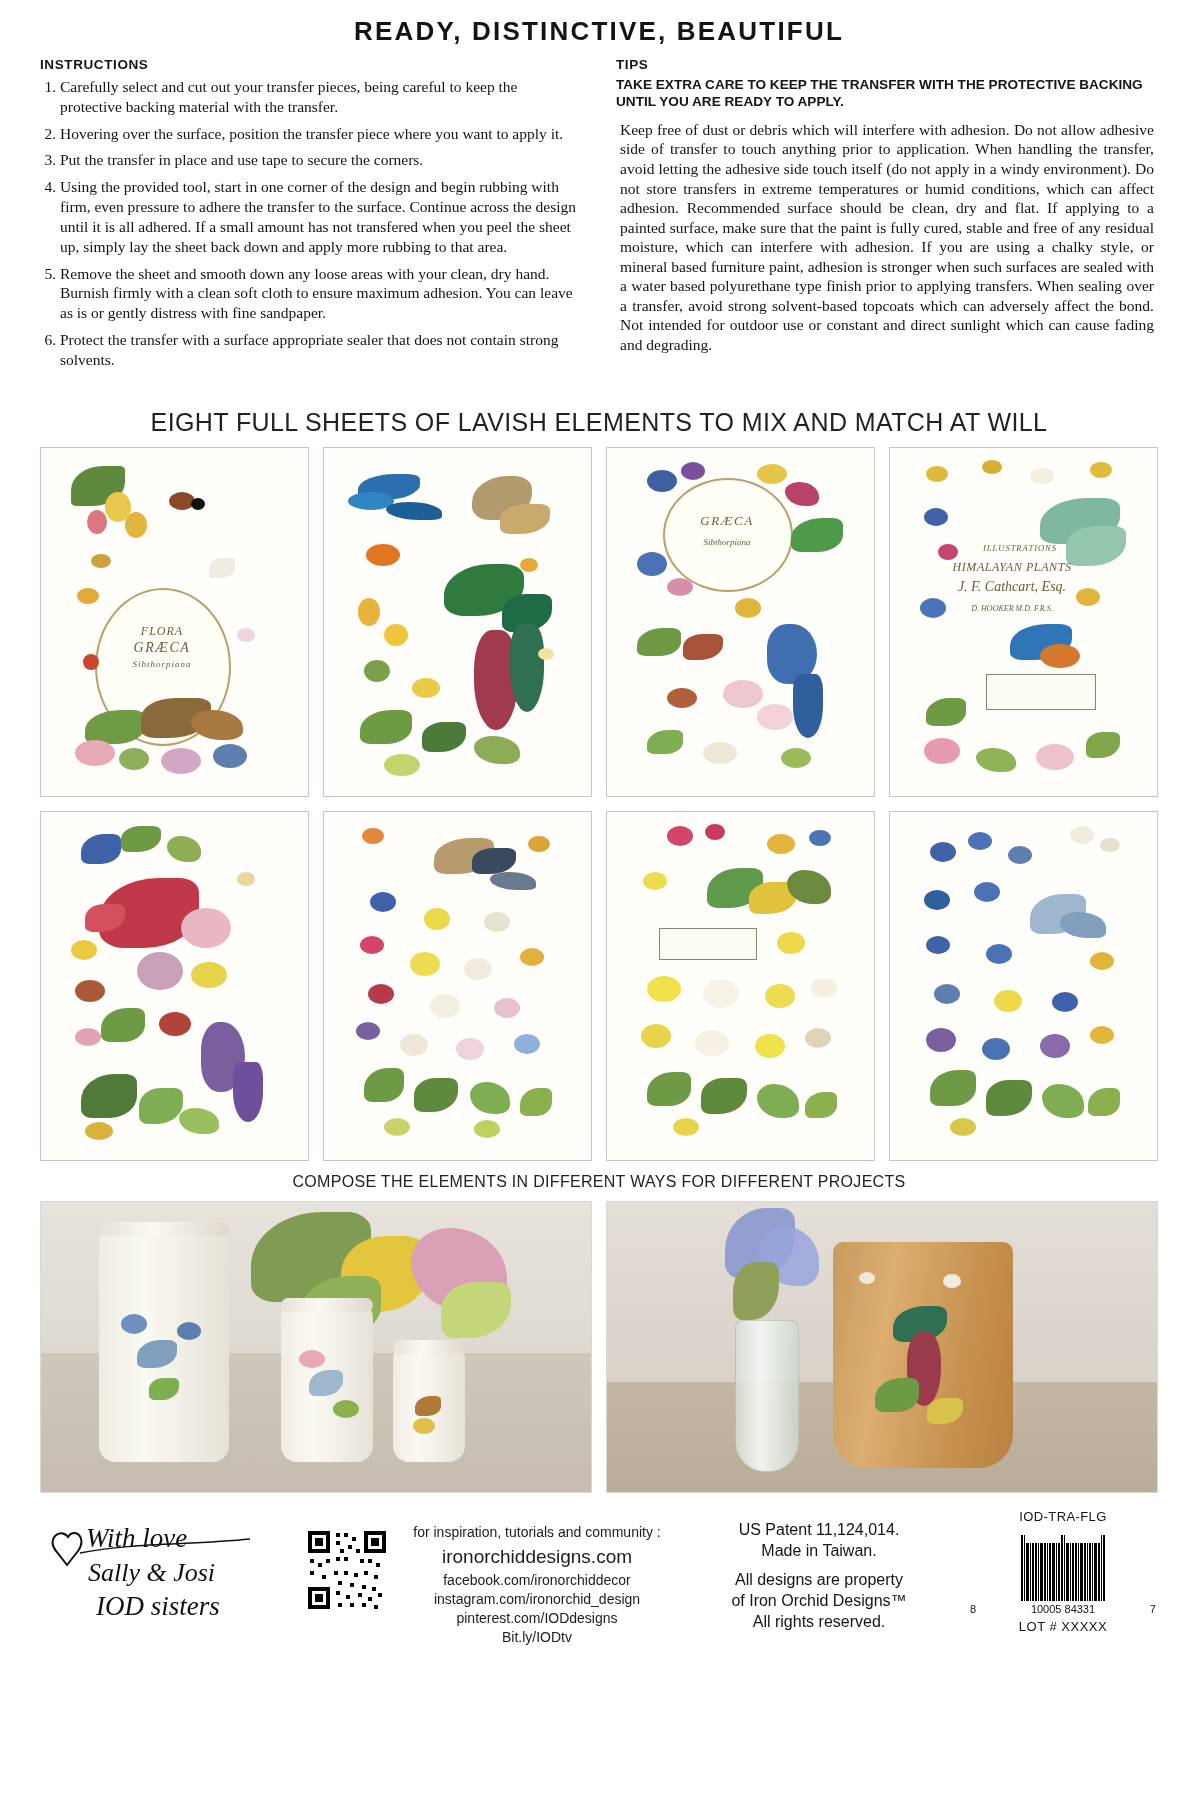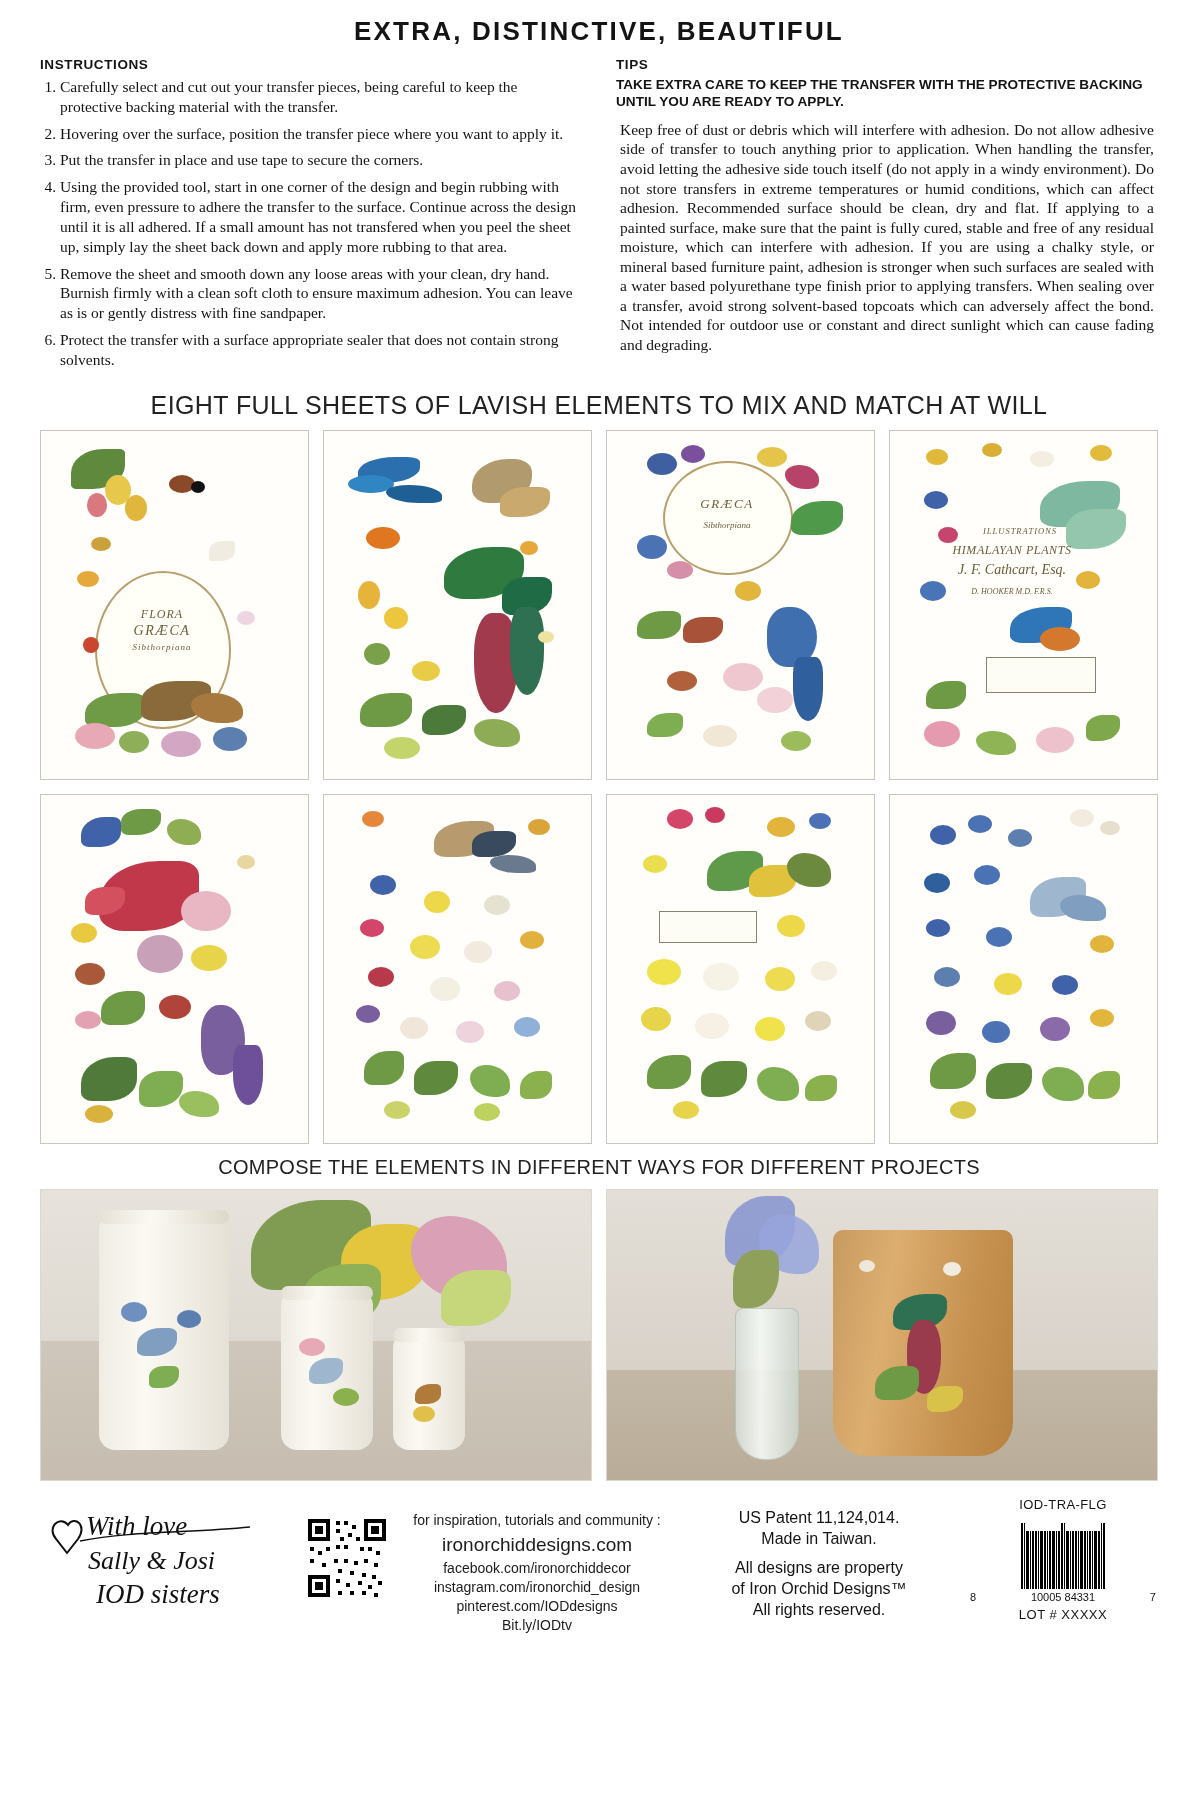--- a/index.html
+++ b/index.html
@@ -59,27 +59,27 @@
     line-height:1.26;
     margin:4px;
     text-align:justify;
   }
   
   .banner{
     text-align:center;
     font-family:"Liberation Sans", sans-serif;
     font-size:25px;
     letter-spacing:.4px;
-    margin:14px 0 10px 0;
+    margin:31px 0 10px 0;
     color:#222;
   }
   .banner2{
     text-align:center;
     font-family:"Liberation Sans", sans-serif;
-    font-size:20px;
+    font-size:16px;
     letter-spacing:.3px;
     margin:12px 0 10px 0;
     color:#222;
   }
   
   .sheet-grid{
     display:grid;
     grid-template-columns:repeat(4,1fr);
     gap:14px;
   }
@@ -225,21 +225,21 @@
     display:flex;justify-content:space-between;
     font-size:11px;margin-top:2px;padding:0 2px;
   }
   .lot{font-size:13px;letter-spacing:.5px;margin-top:4px;}
 </style>
 </head>
 <body>
 
 <div class="page">
 
-  <div class="headline">EXTRA, DISTINCTIVE, BEAUTIFUL</div>
+  <div class="headline">READY, DISTINCTIVE, BEAUTIFUL</div>
 
   <div class="cols">
 
     <div class="col">
       <div class="col-head">INSTRUCTIONS</div>
       <ol class="instructions">
         <li>Carefully select and cut out your transfer pieces, being careful to keep the protective backing material with the transfer.</li>
         <li>Hovering over the surface, position the transfer piece where you want to apply it.</li>
         <li>Put the transfer in place and use tape to secure the corners.</li>
         <li>Using the provided tool, start in one corner of the design and begin rubbing with firm, even pressure to adhere the transfer to the surface. Continue across the design until it is all adhered. If a small amount has not transfered when you peel the sheet up, simply lay the sheet back down and apply more rubbing to that area.</li>

